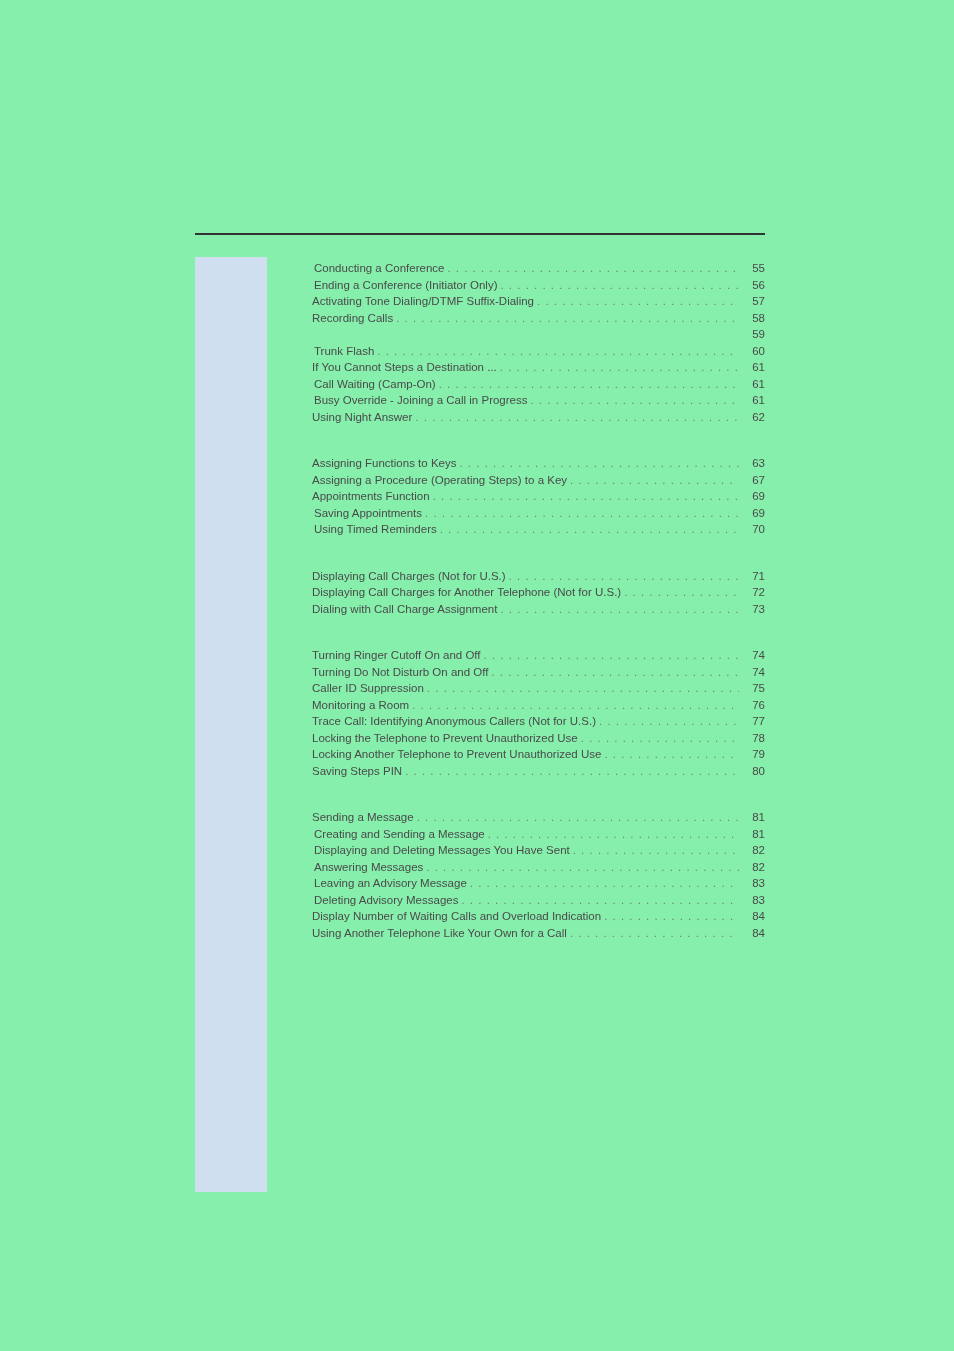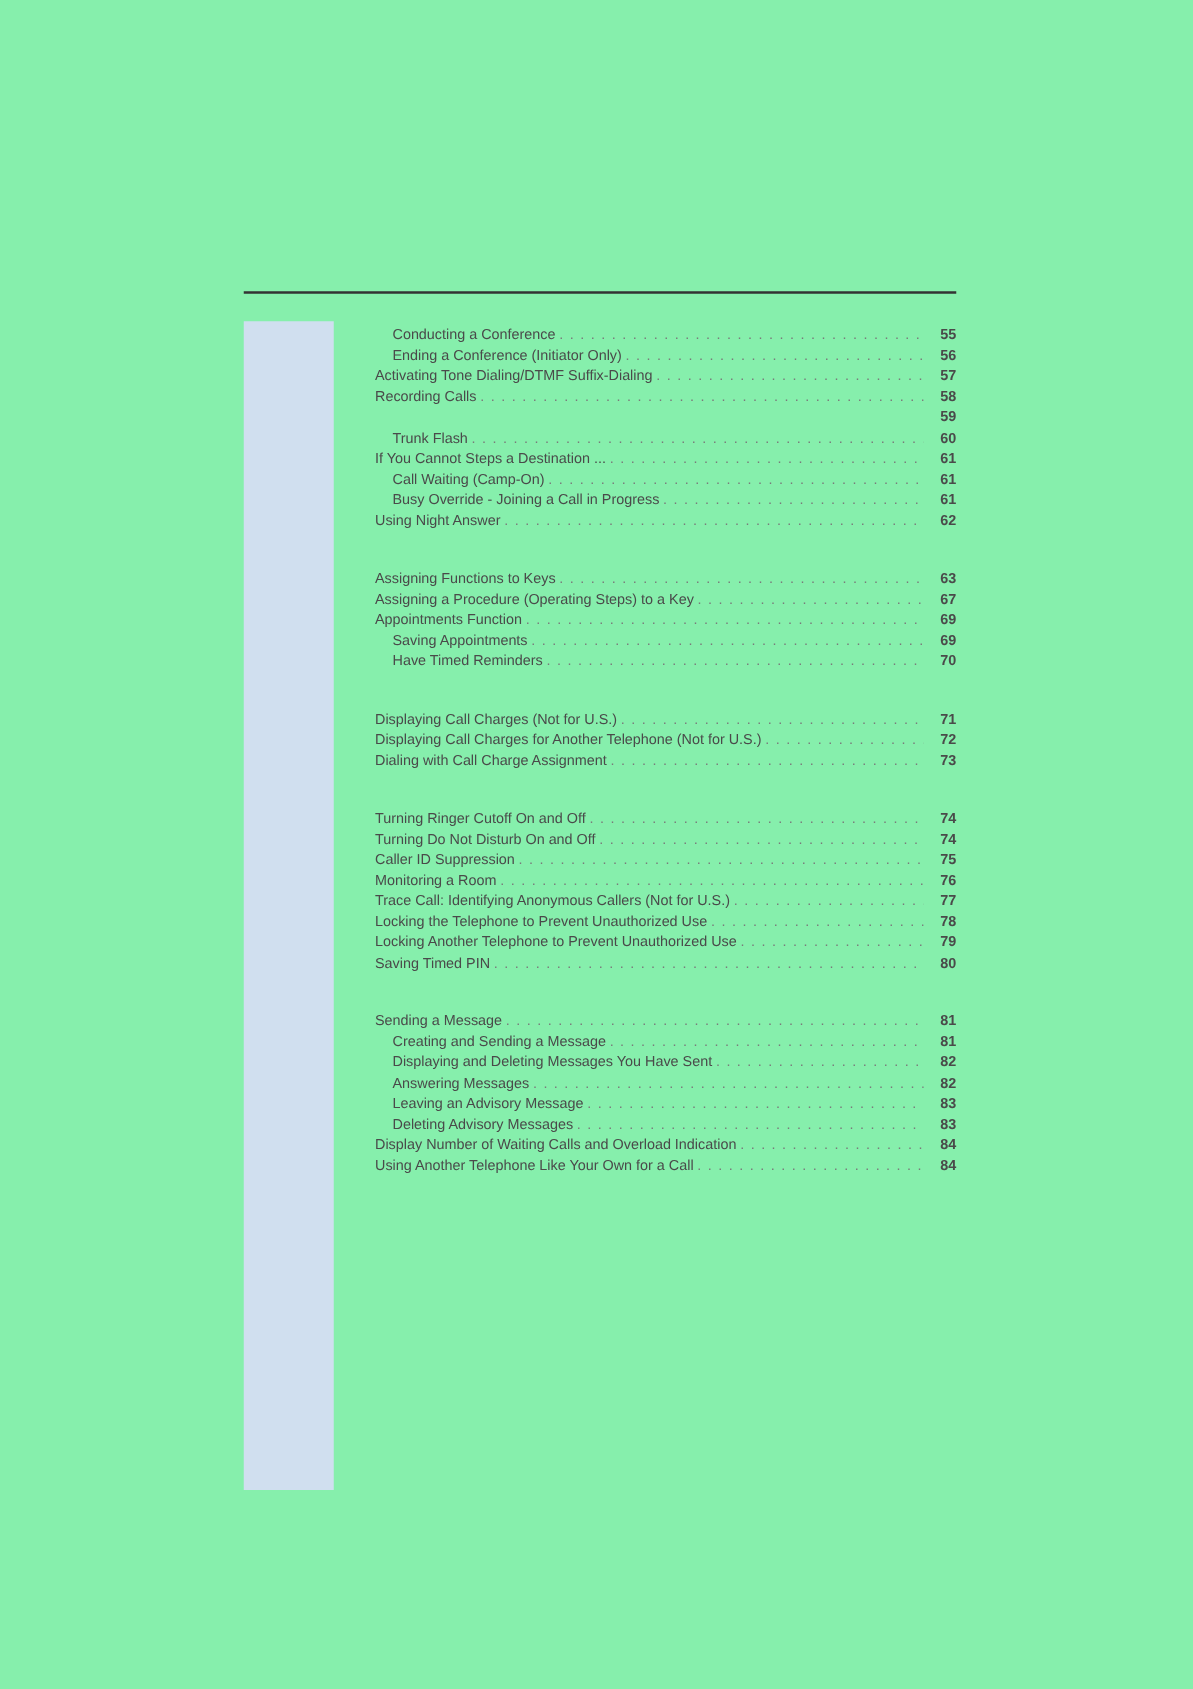--- a/index.html
+++ b/index.html
@@ -40,21 +40,21 @@
   .section {
     margin-bottom: 30px;
   }
   .toc-row {
     display: flex;
     align-items: baseline;
     font-size: 11.5px;
     line-height: 16.5px;
     color: #4a4a4a;
   }
-  .indent-0 { margin-left: 0; }
+  .indent-0 { margin-left: 12px; }
   .indent-1 { margin-left: 14px; }
   .label {
     white-space: nowrap;
   }
   .leader {
     flex: 1 1 auto;
     overflow: hidden;
     white-space: nowrap;
     color: #7a7a7a;
     letter-spacing: 1px;
@@ -62,21 +62,20 @@
     font-size: 11.5px;
   }
   .leader.hidden {
     visibility: hidden;
   }
   .pg {
     white-space: nowrap;
     text-align: right;
     min-width: 22px;
     padding-left: 4px;
-    font-weight: bold;
   }
 </style>
 </head>
 <body>
 
 <div class="page">
   <div class="rule"></div>
   <div class="sidebar"></div>
   <div class="content" id="content">
       <div class="section">
@@ -145,21 +144,21 @@
           <span class="label">Appointments Function</span>
           <span class="leader">. . . . . . . . . . . . . . . . . . . . . . . . . . . . . . . . . . . . . . . . . . . . . . . . . . . . . . . . . . . . . . . . . . . . . . . . . . . . . . . . . . . . . . . . . . . . . . . . . . . . . . . . . . . . . . . . . . . . . . . .</span>
           <span class="pg">69</span>
         </div>
         <div class="toc-row indent-1">
           <span class="label">Saving Appointments</span>
           <span class="leader">. . . . . . . . . . . . . . . . . . . . . . . . . . . . . . . . . . . . . . . . . . . . . . . . . . . . . . . . . . . . . . . . . . . . . . . . . . . . . . . . . . . . . . . . . . . . . . . . . . . . . . . . . . . . . . . . . . . . . . . .</span>
           <span class="pg">69</span>
         </div>
         <div class="toc-row indent-1">
-          <span class="label">Have Timed Reminders</span>
+          <span class="label">Using Timed Reminders</span>
           <span class="leader">. . . . . . . . . . . . . . . . . . . . . . . . . . . . . . . . . . . . . . . . . . . . . . . . . . . . . . . . . . . . . . . . . . . . . . . . . . . . . . . . . . . . . . . . . . . . . . . . . . . . . . . . . . . . . . . . . . . . . . . .</span>
           <span class="pg">70</span>
         </div>
       </div>
       <div class="section">
         <div class="toc-row indent-0">
           <span class="label">Displaying Call Charges (Not for U.S.)</span>
           <span class="leader">. . . . . . . . . . . . . . . . . . . . . . . . . . . . . . . . . . . . . . . . . . . . . . . . . . . . . . . . . . . . . . . . . . . . . . . . . . . . . . . . . . . . . . . . . . . . . . . . . . . . . . . . . . . . . . . . . . . . . . . .</span>
           <span class="pg">71</span>
         </div>
@@ -204,21 +203,21 @@
           <span class="label">Locking the Telephone to Prevent Unauthorized Use</span>
           <span class="leader">. . . . . . . . . . . . . . . . . . . . . . . . . . . . . . . . . . . . . . . . . . . . . . . . . . . . . . . . . . . . . . . . . . . . . . . . . . . . . . . . . . . . . . . . . . . . . . . . . . . . . . . . . . . . . . . . . . . . . . . .</span>
           <span class="pg">78</span>
         </div>
         <div class="toc-row indent-0">
           <span class="label">Locking Another Telephone to Prevent Unauthorized Use</span>
           <span class="leader">. . . . . . . . . . . . . . . . . . . . . . . . . . . . . . . . . . . . . . . . . . . . . . . . . . . . . . . . . . . . . . . . . . . . . . . . . . . . . . . . . . . . . . . . . . . . . . . . . . . . . . . . . . . . . . . . . . . . . . . .</span>
           <span class="pg">79</span>
         </div>
         <div class="toc-row indent-0">
-          <span class="label">Saving Timed PIN</span>
+          <span class="label">Saving Steps PIN</span>
           <span class="leader">. . . . . . . . . . . . . . . . . . . . . . . . . . . . . . . . . . . . . . . . . . . . . . . . . . . . . . . . . . . . . . . . . . . . . . . . . . . . . . . . . . . . . . . . . . . . . . . . . . . . . . . . . . . . . . . . . . . . . . . .</span>
           <span class="pg">80</span>
         </div>
       </div>
       <div class="section">
         <div class="toc-row indent-0">
           <span class="label">Sending a Message</span>
           <span class="leader">. . . . . . . . . . . . . . . . . . . . . . . . . . . . . . . . . . . . . . . . . . . . . . . . . . . . . . . . . . . . . . . . . . . . . . . . . . . . . . . . . . . . . . . . . . . . . . . . . . . . . . . . . . . . . . . . . . . . . . . .</span>
           <span class="pg">81</span>
         </div>

